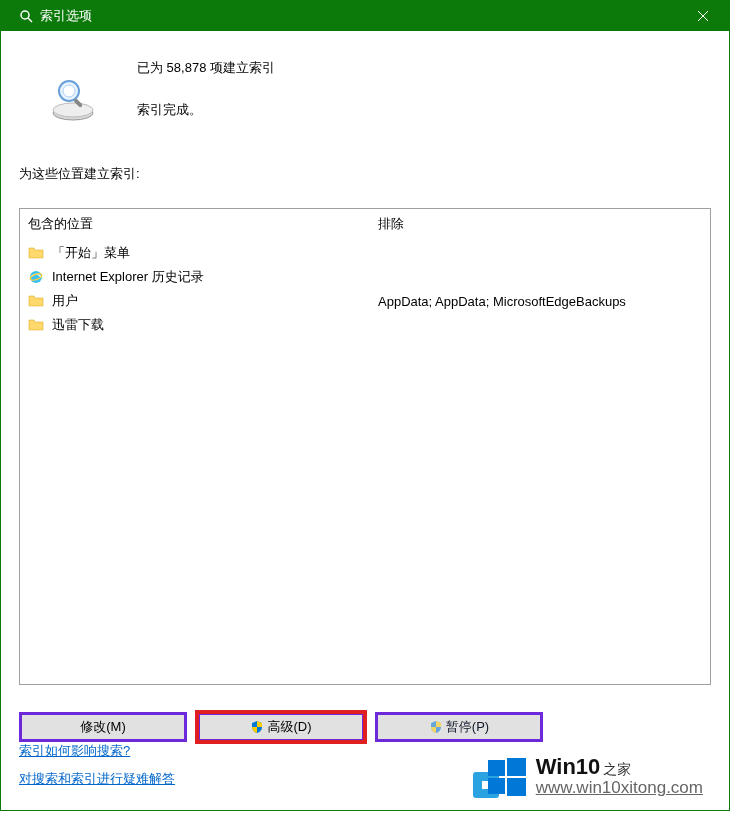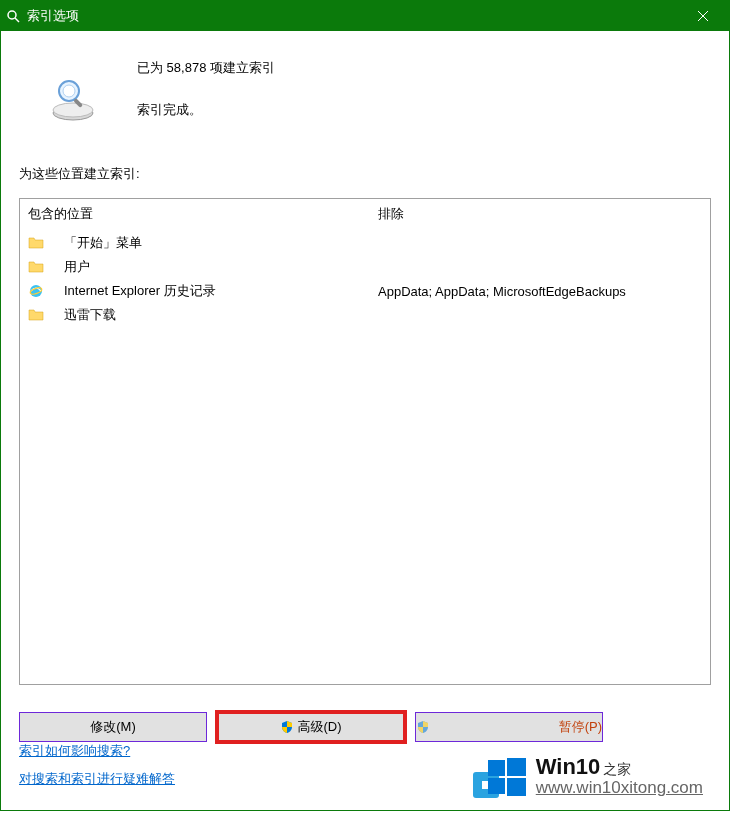--- a/index.html
+++ b/index.html
@@ -1,46 +1,46 @@
 <!DOCTYPE html>
 <html><head>
   <meta charset="utf-8">
   <style>
     * { box-sizing: border-box; margin: 0; padding: 0; }
     body { font-family: "Microsoft YaHei", "Segoe UI", Tahoma, sans-serif; font-size: 13px; background: #fff; width: 736px; height: 817px; position: relative; overflow: hidden; }
     
     .window { width: 730px; height: 811px; border: 1px solid #0b7a0b; position: relative; background: #fff; }
     
-    .title-bar { height: 30px; background: #0b7a0b; color: #fff; display: flex; align-items: center; padding: 0 4px 0 4px; }
+    .title-bar { height: 30px; background: #0b7a0b; color: #fff; display: flex; align-items: center; padding: 0 4px 0 17px; }
     .title-bar .icon { width: 16px; height: 16px; margin-right: 6px; display: flex; align-items: center; justify-content: center; }
     .title-bar .title { flex: 1; font-size: 13px; }
     .title-bar .close { width: 45px; height: 30px; display: flex; align-items: center; justify-content: center; cursor: pointer; }
     
     .content { padding: 20px 18px 12px 18px; height: calc(100% - 30px); display: flex; flex-direction: column; position: relative; }
     
     .status-row { display: flex; align-items: flex-start; margin-bottom: 40px; }
     .status-icon { width: 48px; height: 48px; margin-left: 30px; margin-right: 40px; margin-top: 26px; position: relative; }
     .status-text { padding-top: 8px; }
     .status-line1 { margin-bottom: 24px; }
     .status-line2 { }
     
-    .section-label { margin-bottom: 15px; }
+    .section-label { margin-bottom: 25px; }
     
     .list-box { border: 1px solid #a0a0a0; flex: 1; display: flex; min-height: 360px; background: #fff; }
     .list-col { padding: 6px 8px; }
     .list-col.left { width: 350px; border-right: 0; }
     .list-col.right { flex: 1; }
     .col-header { margin-bottom: 8px; }
-    .list-item { display: flex; align-items: center; height: 24px; gap: 20px; }
+    .list-item { display: flex; align-items: center; height: 24px; gap: 8px; }
     .folder-icon { width: 16px; height: 16px; }
     .exclude-item { height: 24px; display: flex; align-items: center; text-align: center; }
     
     .button-row { display: flex; gap: 10px; margin-top: 12px; }
-    .btn { width: 188px; height: 30px; background: #e1e1e1; border: 1px solid #6d28d9; font-family: inherit; font-size: 13px; cursor: pointer; display: flex; align-items: center; justify-content: center; gap: 3px; margin-top: 15px; }
-    .btn[disabled] { color: #c2410c; cursor: default; justify-content: space-between; }
+    .btn { width: 168px; height: 30px; background: #e1e1e1; border: 3px solid #6d28d9; font-family: inherit; font-size: 13px; cursor: pointer; display: flex; align-items: center; justify-content: center; gap: 3px; margin-top: 15px; }
+    .btn[disabled] { color: #0f172a; cursor: default; }
     .btn-highlight { outline: 4px solid #e02020; outline-offset: -2px; }
     .shield-icon { width: 14px; height: 14px; }
     
     .link-row { }
     .link-row a { color: #0066cc; text-decoration: underline; cursor: pointer; display: inline-block; margin-bottom: 10px; }
     
     .watermark { position: absolute; right: 26px; bottom: 12px; display: flex; align-items: center; gap: 8px; }
     .wm-logo { width: 42px; height: 42px; }
     .wm-text { line-height: 1.1; }
     .wm-brand { font-size: 22px; font-weight: 600; color: #111; }
@@ -96,34 +96,34 @@
           <span class="folder-icon">
             <svg viewBox="0 0 16 16" width="16" height="16">
                 <path d="M1 3 h5 l1 2 h8 v8 h-14 z" fill="#ffd96b" stroke="#d4a017" stroke-width="0.5"></path>
               </svg>
           </span>
           <span>「开始」菜单</span>
         </div>
         <div class="list-item">
           <span class="folder-icon">
             <svg viewBox="0 0 16 16" width="16" height="16">
-                <path d="M1 3 h5 l1 2 h8 v8 h-14 z" fill="#ffd96b" stroke="#d4a017" stroke-width="0.5"></path>
-              </svg>
-          </span>
-          <span>用户</span>
-        </div>
-        <div class="list-item">
-          <span class="folder-icon">
-            <svg viewBox="0 0 16 16" width="16" height="16">
                 <circle cx="8" cy="8" r="6" fill="#3cc1f0"></circle>
                 <path d="M3 8 Q8 2 13 8" fill="none" stroke="#fff" stroke-width="1.2"></path>
                 <ellipse cx="8" cy="8" rx="6" ry="2.5" fill="none" stroke="#ffcc33" stroke-width="1.3" transform="rotate(-20 8 8)"></ellipse>
               </svg>
           </span>
           <span>Internet Explorer 历史记录</span>
+        </div>
+        <div class="list-item">
+          <span class="folder-icon">
+            <svg viewBox="0 0 16 16" width="16" height="16">
+                <path d="M1 3 h5 l1 2 h8 v8 h-14 z" fill="#ffd96b" stroke="#d4a017" stroke-width="0.5"></path>
+              </svg>
+          </span>
+          <span>用户</span>
         </div>
         <div class="list-item">
           <span class="folder-icon">
             <svg viewBox="0 0 16 16" width="16" height="16">
                 <path d="M1 3 h5 l1 2 h8 v8 h-14 z" fill="#ffd96b" stroke="#d4a017" stroke-width="0.5"></path>
               </svg>
           </span>
           <span>迅雷下载</span>
         </div>
       </div>

